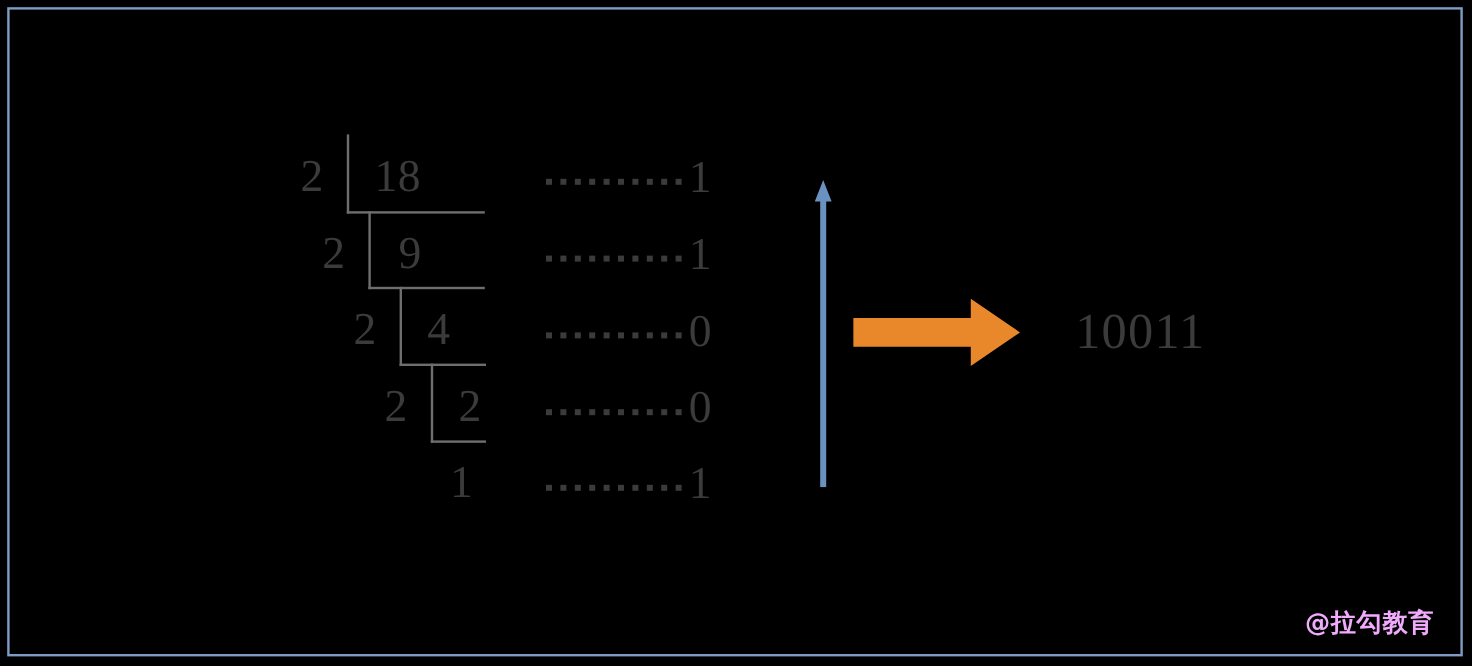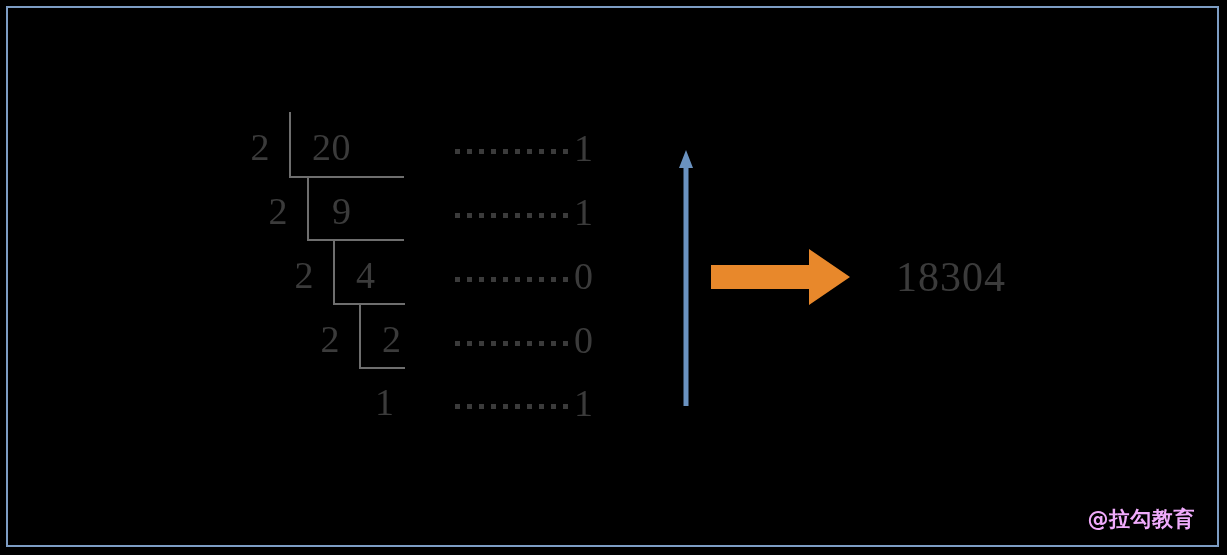--- a/index.html
+++ b/index.html
@@ -132,21 +132,21 @@
 </head>
 <body>
 
 <div class="slide">
 
   <div class="slide-border"></div>
 
   <div class="ladder">
 
     <div class="num divisor" style="left:234px; top:128px; width:36px;">2</div>
-    <div class="num dividend" style="left:312px; top:128px; width:70px;">20</div>
+    <div class="num dividend" style="left:312px; top:128px; width:70px;">18</div>
     <div class="vline" style="left:289px; top:112px; height:66px;"></div>
     <div class="hline" style="left:289px; top:176px; width:115px;"></div>
 
     <div class="num divisor" style="left:252px; top:192px; width:36px;">2</div>
     <div class="num dividend" style="left:332px; top:192px; width:70px;">9</div>
     <div class="vline" style="left:307px; top:176px; height:65px;"></div>
     <div class="hline" style="left:307px; top:239px; width:97px;"></div>
 
     <div class="num divisor" style="left:278px; top:256px; width:36px;">2</div>
     <div class="num dividend" style="left:356px; top:256px; width:70px;">4</div>
@@ -248,17 +248,17 @@
       <rect x="5.5" y="14" width="5" height="242" fill="#6a92c0"></rect>
     </svg>
   </div>
 
   <div class="orange-arrow">
     <svg width="140" height="58" viewBox="0 0 140 58" xmlns="http://www.w3.org/2000/svg">
       <polygon points="0,17 98,17 98,1 139,29 98,57 98,41 0,41" fill="#e8882b"></polygon>
     </svg>
   </div>
 
-  <div class="result">18304</div>
+  <div class="result">10011</div>
 
   <div class="watermark">@拉勾教育</div>
 
 </div>
 
 </body></html>

